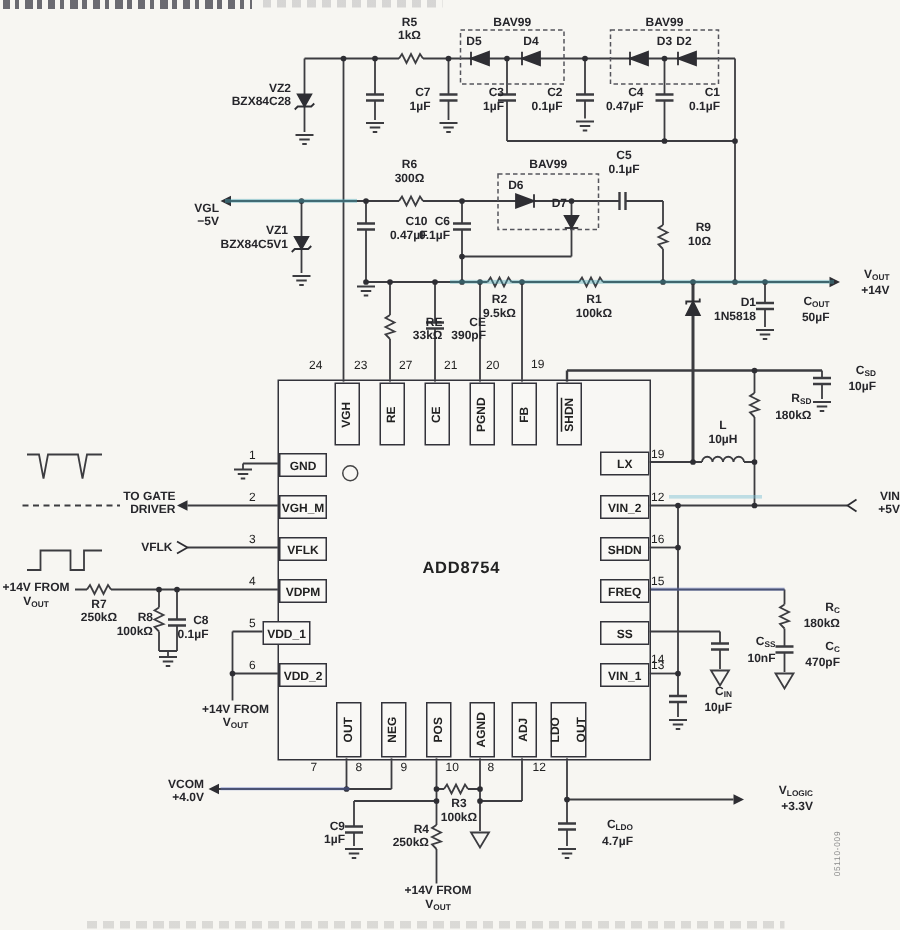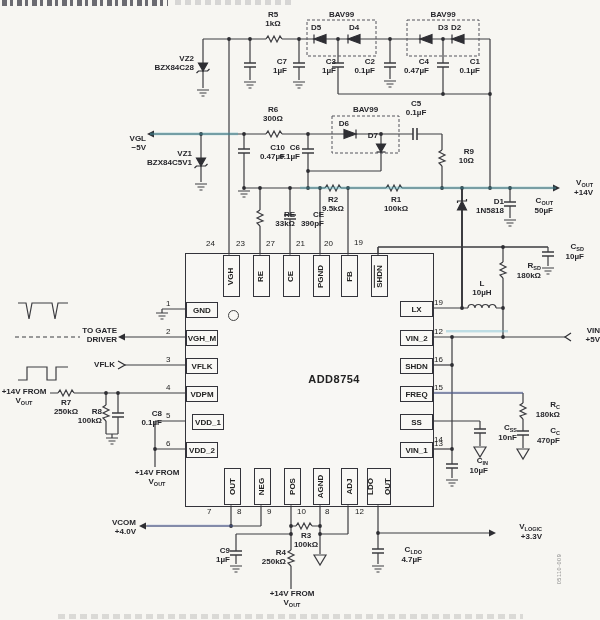--- a/index.html
+++ b/index.html
@@ -6,21 +6,21 @@
   .stage{position:relative;width:600px;height:620px;background:#f7f6f2;overflow:hidden;
          font-family:"Liberation Sans",sans-serif;}
   svg.wires{position:absolute;left:0;top:0;}
   .lbl{position:absolute;font:700 8px/1.18 "Liberation Sans",sans-serif;color:#26262b;
        text-align:center;white-space:nowrap;}
   .lbl.r{text-align:right;}
   .lbl.l{text-align:right;}
   .lbl sub{font-size:5.5px;vertical-align:-1.5px;}
   .chip{position:absolute;left:185px;top:253px;width:247px;height:252px;
         border:1.6px solid #33333a;background:rgba(250,250,248,0.35);}
-  .chipname{position:absolute;left:255px;top:373px;width:105px;text-align:right;
+  .chipname{position:absolute;left:255px;top:373px;width:105px;text-align:center;
             font:700 11px "Liberation Sans",sans-serif;letter-spacing:.5px;color:#222;}
   .pin1dot{position:absolute;left:228px;top:310px;width:9px;height:9px;border:1.2px solid #444;
            border-radius:50%;}
   .pbox{position:absolute;border:1.2px solid #33333a;background:#f9f8f5;display:flex;
         align-items:center;justify-content:center;font:700 8px "Liberation Sans",sans-serif;color:#222;}
   .pbox.v{width:15px;height:40px;}
   .pbox.vb{width:15px;height:35px;}
   .pbox.h{width:30px;height:14px;}
   .pbox.hr{width:31px;height:14px;}
   .rot{transform:rotate(-90deg);white-space:nowrap;}
@@ -366,21 +366,21 @@
     </div>
 <div class="pbox h" style="left:186px;top:330px">
       <span>VGH_M</span>
     </div>
 <div class="pbox h" style="left:186px;top:358px">
       <span>VFLK</span>
     </div>
 <div class="pbox h" style="left:186px;top:386px">
       <span>VDPM</span>
     </div>
-<div class="pbox h" style="left:192px;top:414px">
+<div class="pbox h" style="left:175px;top:414px">
       <span>VDD_1</span>
     </div>
 <div class="pbox h" style="left:186px;top:442px">
       <span>VDD_2</span>
     </div>
 
 <div class="pnum r" style="left:166px;top:299px">1</div>
 <div class="pnum r" style="left:166px;top:327px">2</div>
 <div class="pnum r" style="left:166px;top:355px">3</div>
 <div class="pnum r" style="left:166px;top:383px">4</div>
@@ -568,21 +568,21 @@
       <div><span>V</span><sub>OUT</sub></div>
     </div>
 <div class="lbl" style="left:48px;top:398px;width:36px">
       <div>R7</div>
       <div>250kΩ</div>
     </div>
 <div class="lbl r" style="left:68px;top:407px;width:34px">
       <div>R8</div>
       <div>100kΩ</div>
     </div>
-<div class="lbl l" style="left:132px;top:409px;width:30px">
+<div class="lbl l" style="left:109px;top:409px;width:30px">
       <div>C8</div>
       <div>0.1µF</div>
     </div>
 <div class="lbl" style="left:133px;top:468px;width:48px">
       <div>+14V FROM</div>
       <div><span>V</span><sub>OUT</sub></div>
     </div>
 <div class="lbl r" style="left:94px;top:518px;width:42px">
       <div>VCOM</div>
       <div>+4.0V</div>

